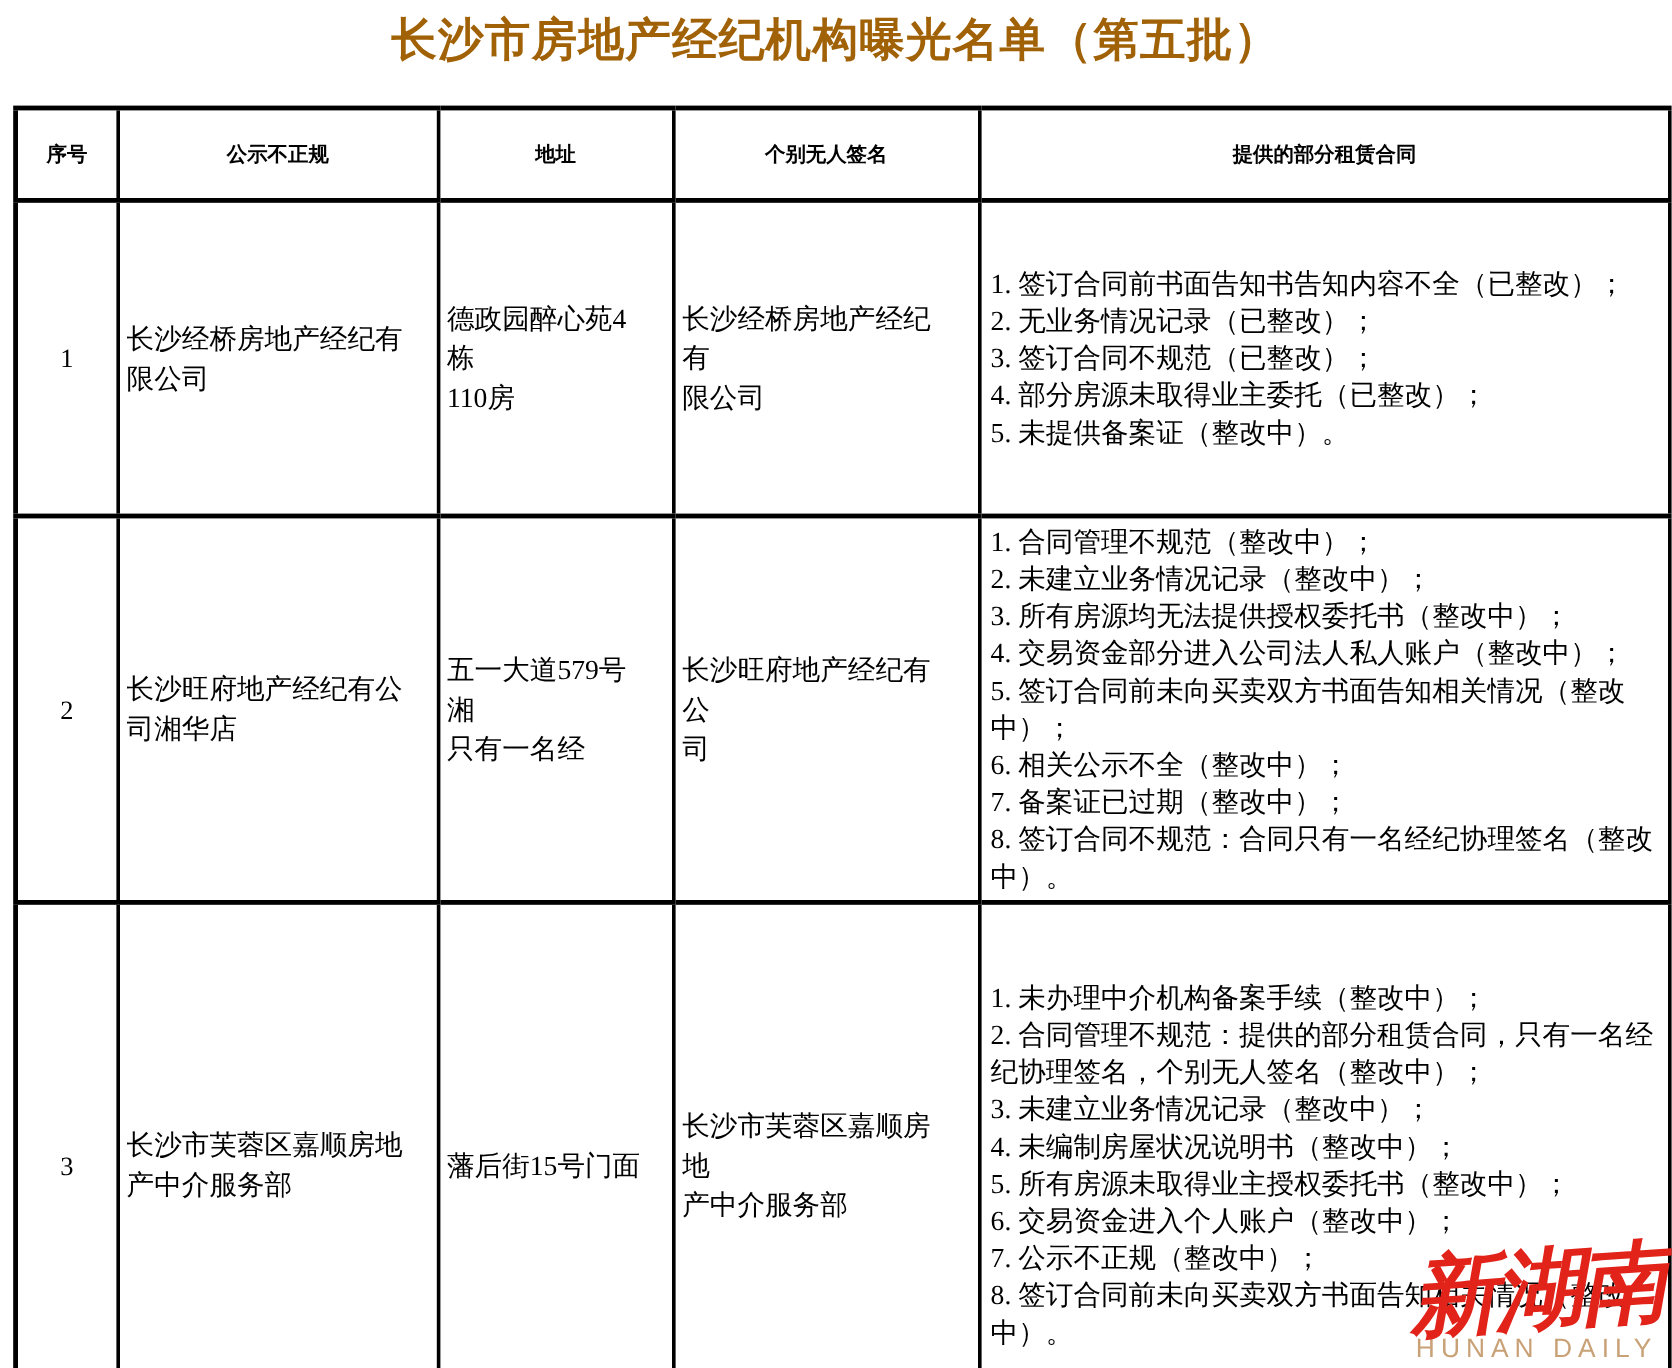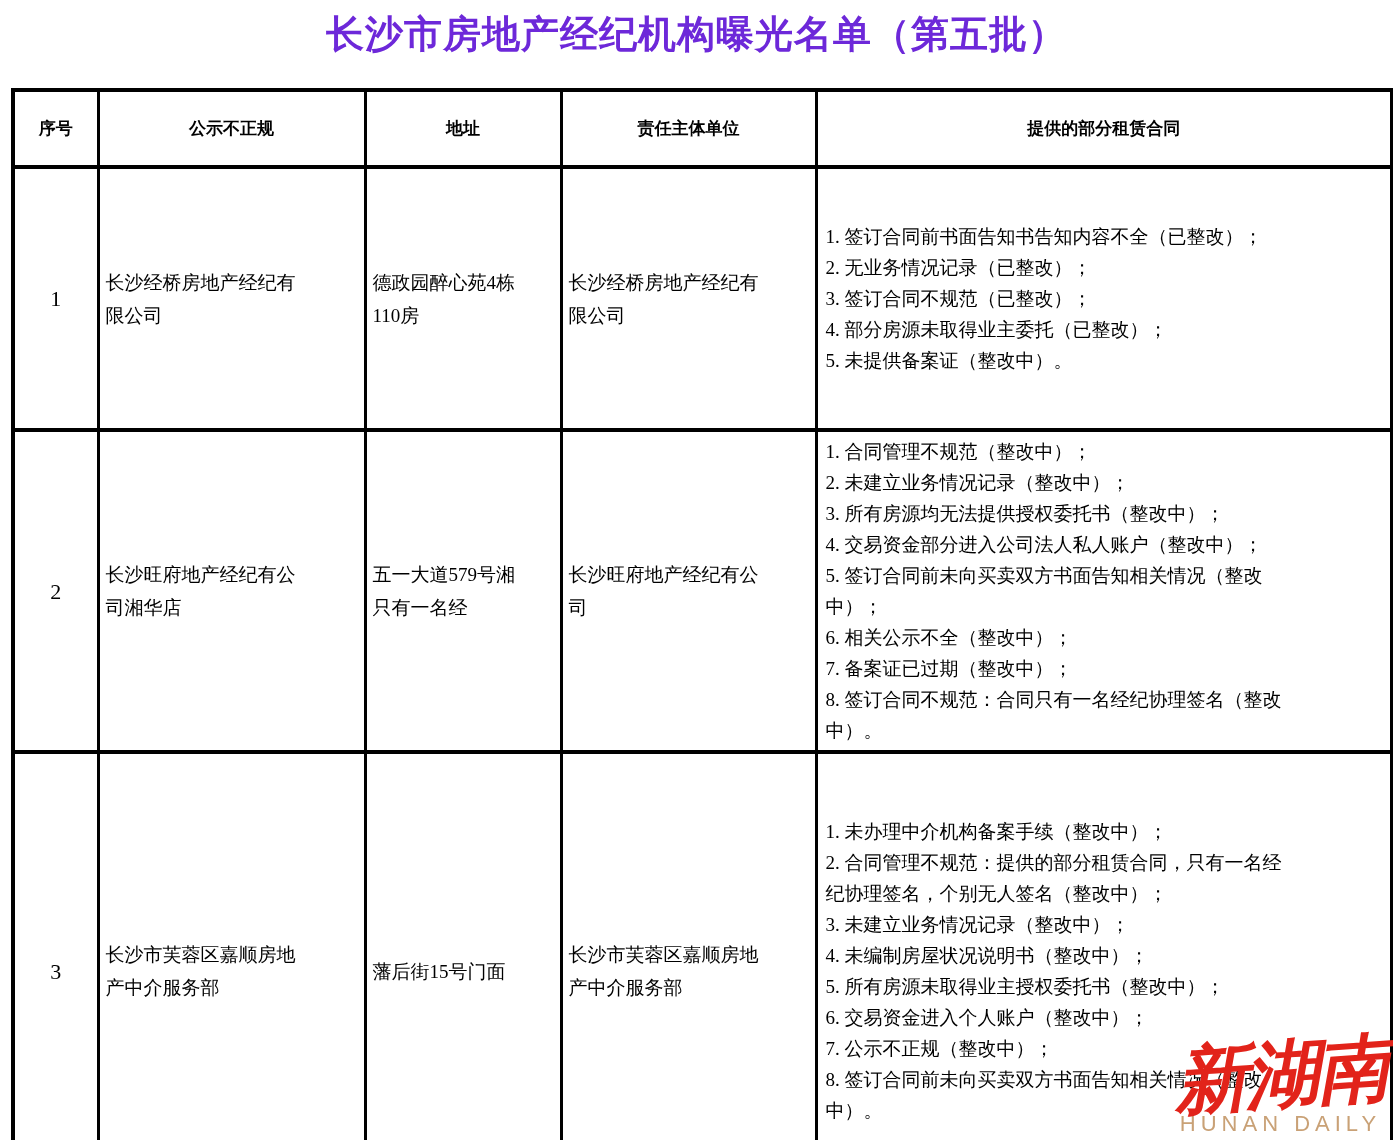--- a/index.html
+++ b/index.html
@@ -16,21 +16,21 @@
     color: #000000;
   }
   .page-title {
     margin: 10px 0 0 0;
     font-family: "Liberation Sans", sans-serif;
     font-weight: 700;
     font-size: 38px;
     line-height: 48px;
     letter-spacing: 1px;
     text-align: center;
-    color: #6d28d9;
+    color: #a16207;
   }
   table.exposure-table {
     border-collapse: collapse;
     table-layout: fixed;
     width: 1379px;
     margin: 30px 0 0 11px;
     border: 4px solid #000;
   }
   .exposure-table th,
   .exposure-table td {
@@ -42,21 +42,21 @@
   }
   .exposure-table th {
     height: 73px;
     font-family: "Liberation Serif", serif;
     font-weight: 700;
     font-size: 17px;
     text-align: center;
     padding: 0 4px;
   }
   .exposure-table td {
-    font-size: 19px;
+    font-size: 23px;
     line-height: 33px;
     padding: 4px 17px 4px 6px;
     white-space: pre-line;
     text-align: left;
   }
   .exposure-table td.cell-no {
     text-align: center;
     padding: 0 2px;
     font-size: 22px;
   }
@@ -104,21 +104,21 @@
     <col style="width:267px">
     <col style="width:196px">
     <col style="width:255px">
     <col style="width:576px">
   </colgroup>
   <thead>
     <tr>
       <th>序号</th>
       <th>公示不正规</th>
       <th>地址</th>
-      <th>责任主体单位</th>
+      <th>个别无人签名</th>
       <th>提供的部分租赁合同</th>
     </tr>
   </thead>
   <tbody>
     <tr class="row-1">
       <td class="cell-no">1</td>
       <td class="cell-store">长沙经桥房地产经纪有
 限公司</td>
       <td class="cell-address">德政园醉心苑4栋
 110房</td>

